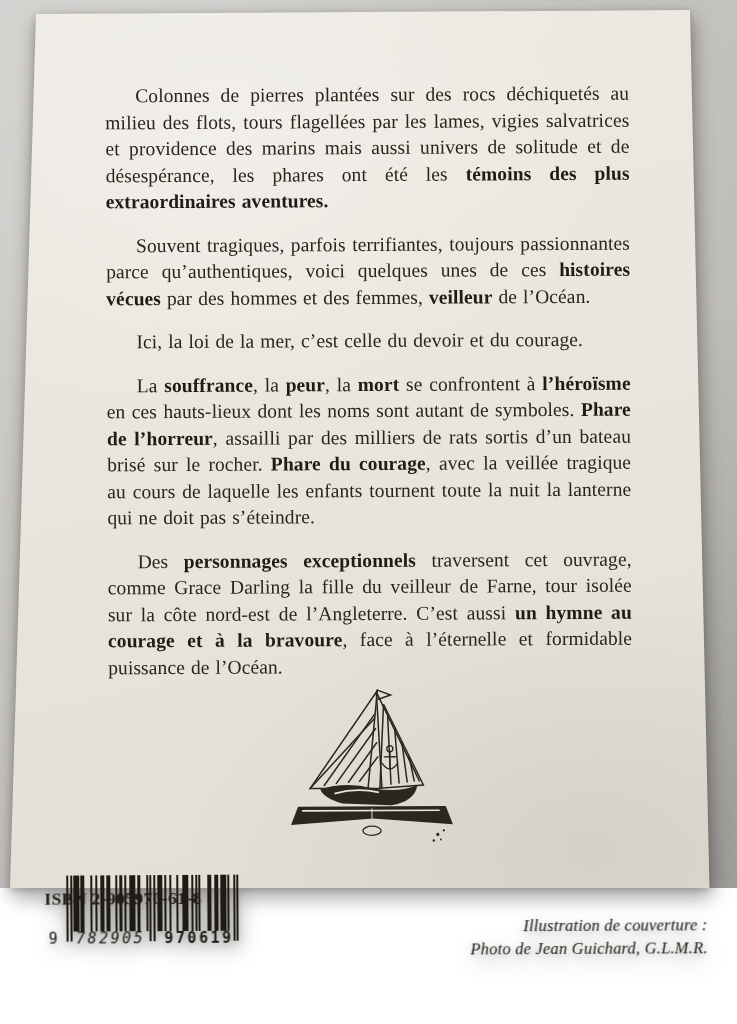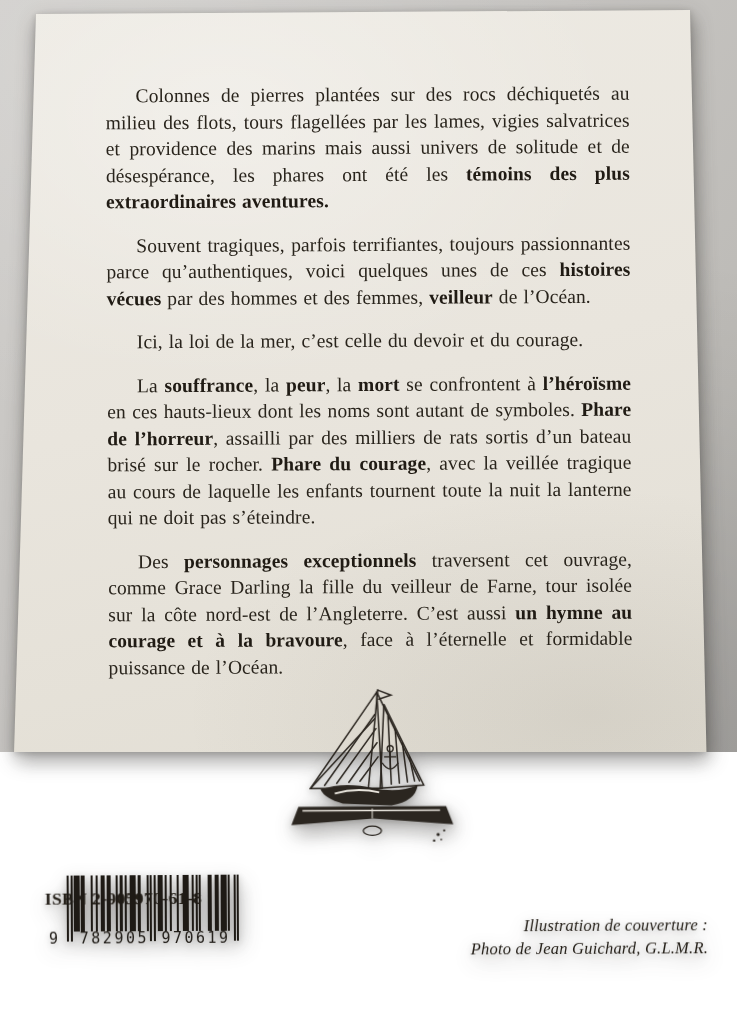--- a/index.html
+++ b/index.html
@@ -3,21 +3,21 @@
 <meta charset="utf-8">
 <style>
   * { margin: 0; padding: 0; box-sizing: border-box; }
   html, body { width: 737px; height: 1024px; }
   body {
     font-family: "Liberation Serif", serif;
     overflow: hidden;
   }
   .photo {
     position: relative;
-    width: 737px; height: 752px;
+    width: 737px; height: 888px;
     background:
       radial-gradient(120% 90% at 18% 8%, rgba(255,255,255,0.18), rgba(0,0,0,0) 55%),
       radial-gradient(130% 110% at 85% 100%, rgba(0,0,0,0.14), rgba(0,0,0,0) 60%),
       linear-gradient(128deg, #cfcdca 0%, #c7c5c2 40%, #bcbab6 78%, #b2b0ad 100%);
   }
   .book-wrap {
     position: absolute; inset: 0;
     filter: drop-shadow(2px 8px 10px rgba(40,38,34,0.38)) drop-shadow(0 2px 3px rgba(40,38,34,0.25));
   }
   .pages {
@@ -66,22 +66,22 @@
     position: absolute; left: 42px; top: 887px;
     font-size: 17.5px; font-weight: 600; letter-spacing: 0.4px;
     color: #241f18;
   }
   .barcode { position: absolute; left: 46px; top: 874px; width: 210px; height: 82px; }
   .bars { position: absolute; left: 18px; top: 0; width: 172px; height: 68px; }
   .bars .bar { position: absolute; top: 0; background: #1e1a15; }
   .bc-digits { position: absolute; top: 52px; left: 0; width: 210px; height: 22px;
     font-family: "DejaVu Sans Mono", monospace; font-size: 15px; color: #1e1a15; }
   .bc-d0 { position: absolute; left: 0; top: 2px; }
-  .bc-d1 { position: absolute; left: 24px; top: 2px; width: 76px; text-align: right; letter-spacing: 2.5px; }
-  .bc-d2 { position: absolute; left: 109px; top: 2px; width: 76px; text-align: center; letter-spacing: 2.5px; }
+  .bc-d1 { position: absolute; left: 24px; top: 2px; width: 76px; text-align: center; letter-spacing: 2.5px; font-style: italic; }
+  .bc-d2 { position: absolute; left: 109px; top: 2px; width: 76px; text-align: right; letter-spacing: 2.5px; font-weight: bold; }
   .credits {
     position: absolute; right: 32px; top: 915px;
     text-align: right;
     font-style: italic;
     font-size: 16.5px; line-height: 23px;
     color: #241f18;
     letter-spacing: 0.2px;
   }
 </style>
 </head>

